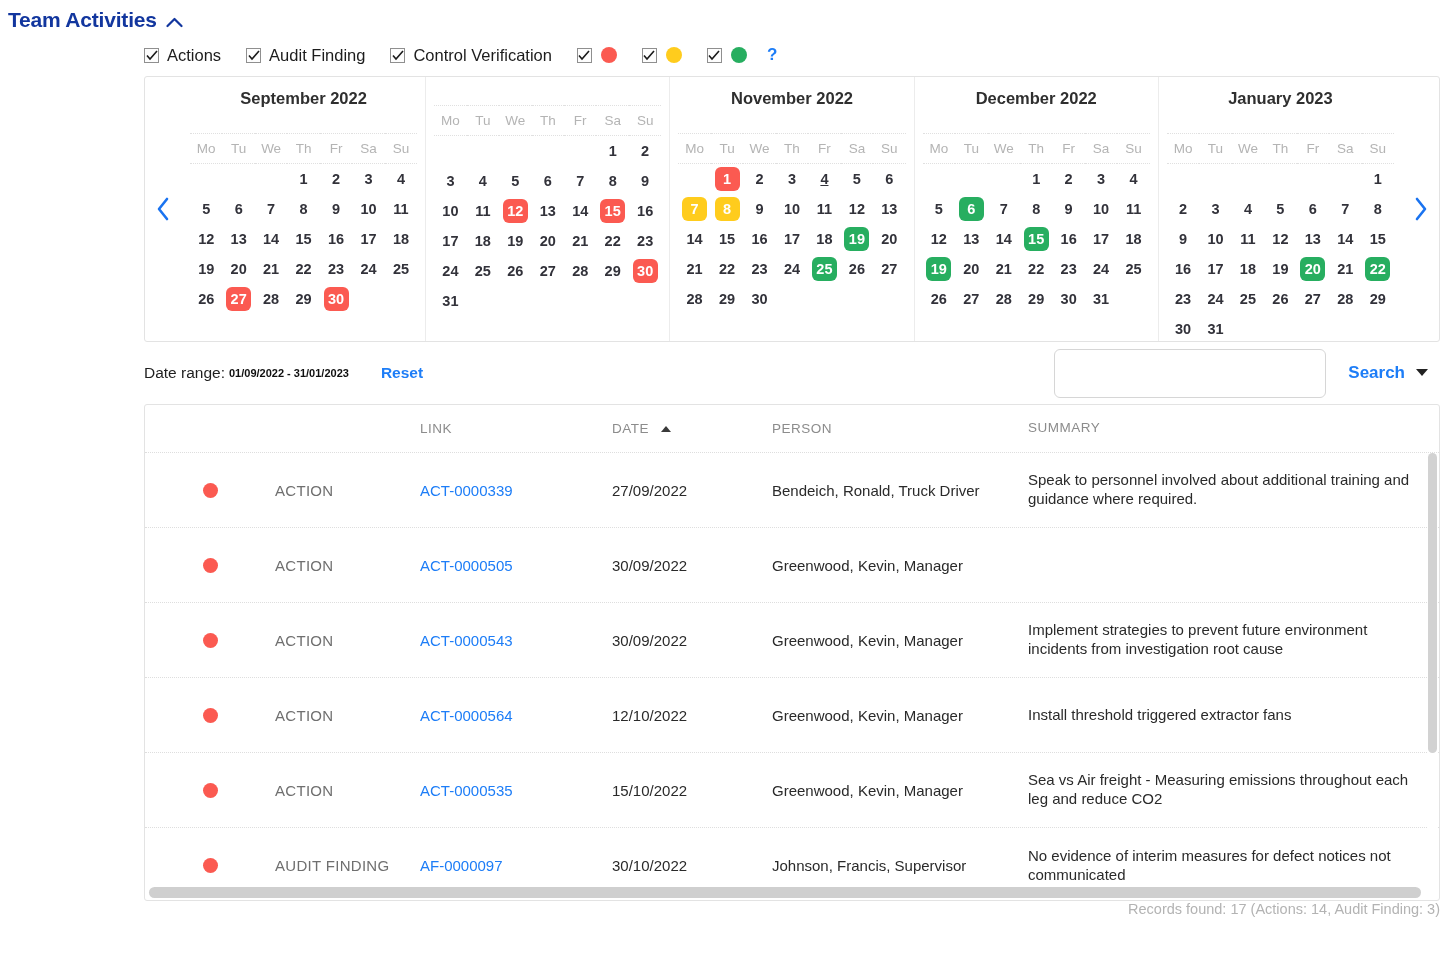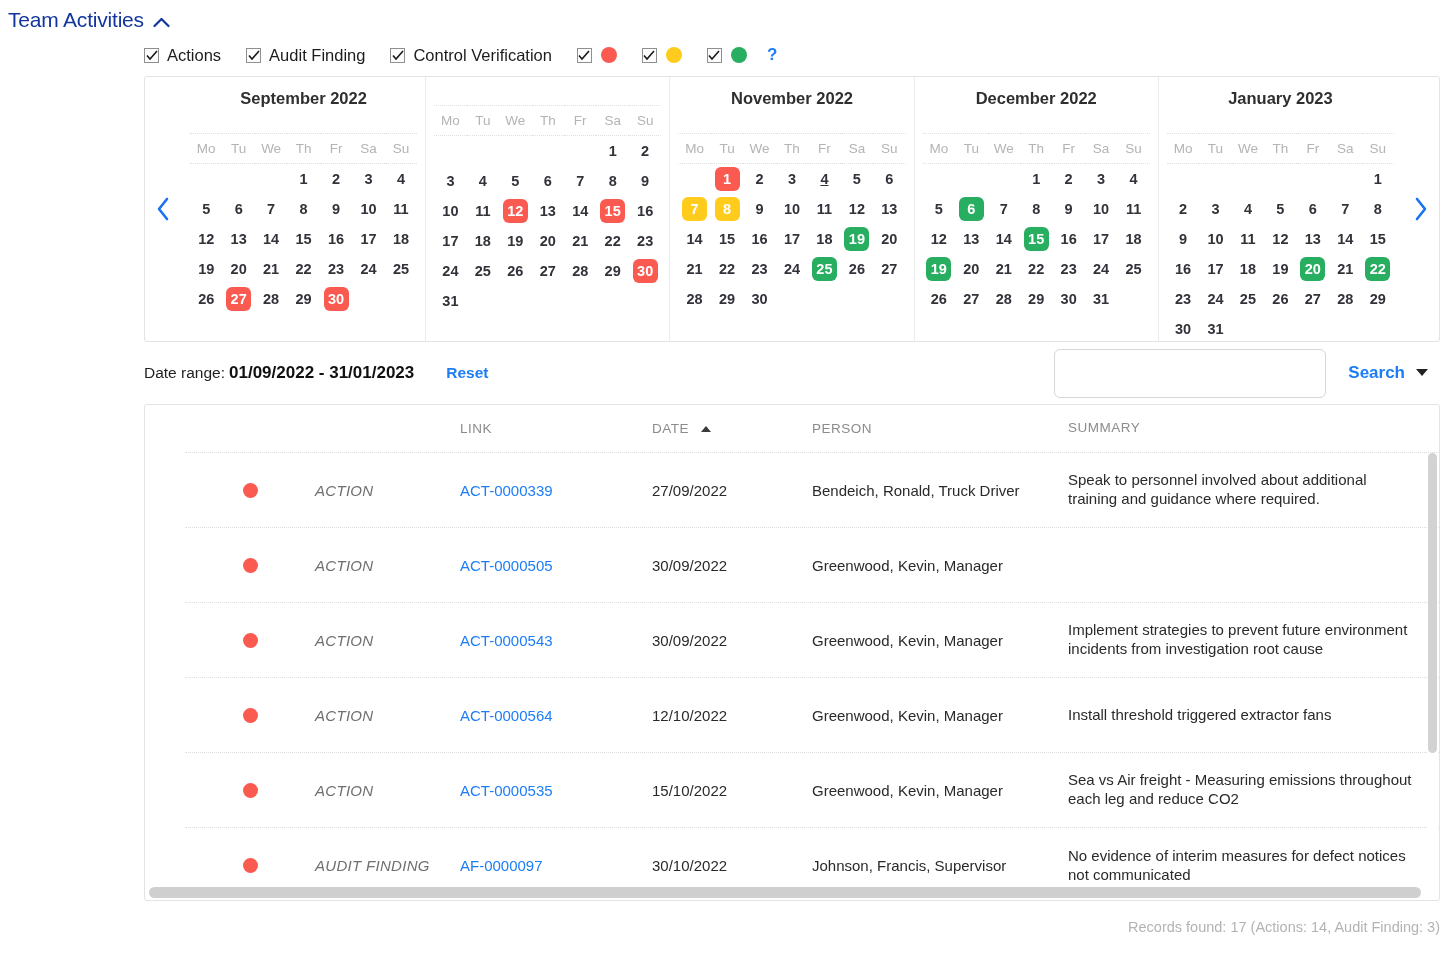--- a/index.html
+++ b/index.html
@@ -13,21 +13,21 @@
 
   
   .panel-header {
     display: flex;
     align-items: center;
     padding: 6px 0 0 8px;
     height: 34px;
   }
   .panel-title {
     font-size: 21px;
-    font-weight: normal;
+    font-weight: bold;
     color: #12369e;
     letter-spacing: -0.2px;
   }
   .collapse-chevron {
     margin-left: 9px;
     color: #12369e;
     font-size: 19px;
     line-height: 1;
     font-weight: bold;
     cursor: pointer;
@@ -158,21 +158,21 @@
 
   
   .mid-row {
     display: flex;
     align-items: center;
     padding-left: 144px;
     padding-right: 24px;
     height: 62px;
   }
   .daterange-label { font-size: 15.5px; color: #1f1f1f; }
-  .daterange-value { font-size: 17px; color: #101010; font-weight: bold; margin-left: 4px; }
+  .daterange-value { font-size: 11px; color: #101010; font-weight: bold; margin-left: 4px; }
   .reset-link {
     color: #1d7df7;
     font-size: 15.5px;
     font-weight: bold;
     margin-left: 32px;
     cursor: pointer;
   }
   .spacer { flex: 1 1 auto; }
   .search-input {
     width: 272px;
@@ -202,42 +202,41 @@
   
   .table-wrap {
     margin: 0 8px 0 144px;
     width: 1296px;
     height: 497px;
     border: 1px solid #e3e3e3;
     border-radius: 3px;
     background: #fff;
     position: relative;
     overflow: hidden;
-    padding-left: 40px;
   }
   .grid-head {
     display: flex;
     height: 48px;
     align-items: center;
     border-bottom: 1px dotted #dedede;
     font-size: 13.5px;
     color: #8c8c8c;
     letter-spacing: 0.5px;
   }
   .grid-row {
     display: flex;
     align-items: center;
     border-bottom: 1px dotted #dedede;
     min-height: 75px;
     font-size: 15px;
     color: #2a2a2a;
   }
   .grid-row:last-child { border-bottom: none; }
   .c-dot     { width: 130px; flex: 0 0 130px; display: flex; justify-content: center; }
-  .c-type    { width: 145px; flex: 0 0 145px; font-style: italic; color: #6f6f6f; letter-spacing: 0.3px; }
+  .c-type    { width: 145px; flex: 0 0 145px; color: #6f6f6f; letter-spacing: 0.3px; }
   .c-link    { width: 192px; flex: 0 0 192px; }
   .c-date    { width: 128px; flex: 0 0 128px; }
   .c-person  { width: 256px; flex: 0 0 256px; margin-left: 32px; }
   .c-summary { flex: 1 1 auto; padding-right: 26px; line-height: 1.25; }
   .grid-head .c-type, .grid-head .c-dot { }
   .link-a { color: #1d7df7; text-decoration: none; cursor: pointer; }
   .row-dot {
     width: 15px; height: 15px; border-radius: 50%;
     background: #fb5a51;
     display: inline-block;
@@ -280,21 +279,21 @@
     background: #cfcfcf;
     border-radius: 6px;
     cursor: pointer;
   }
 
   
   .footer {
     padding-right: 12px;
     height: 34px;
     display: flex;
-    align-items: flex-end;
+    align-items: flex-start;
     justify-content: flex-end;
     font-size: 14.5px;
     color: #b3b3b3;
   }
 </style>
 </head>
 <body>
 
 <div class="panel-header">
   <span class="panel-title">Team Activities</span>

